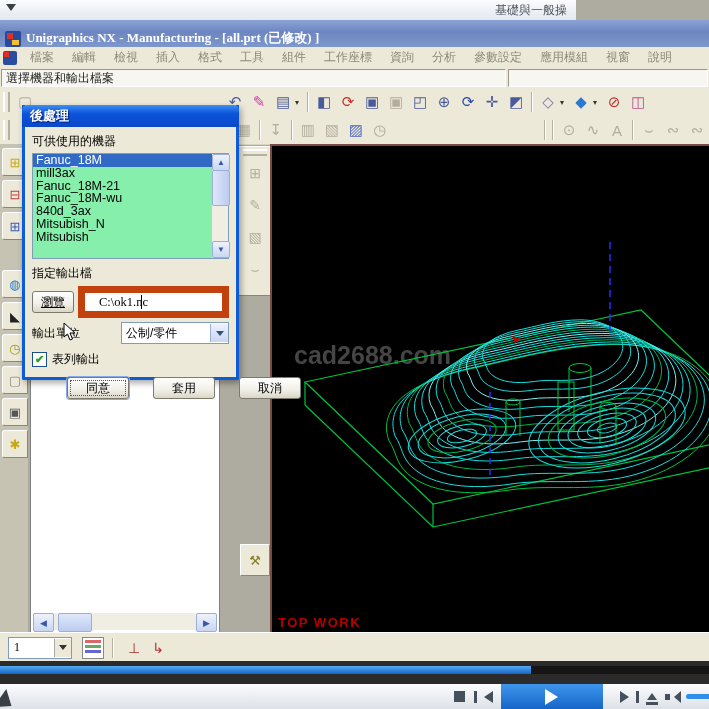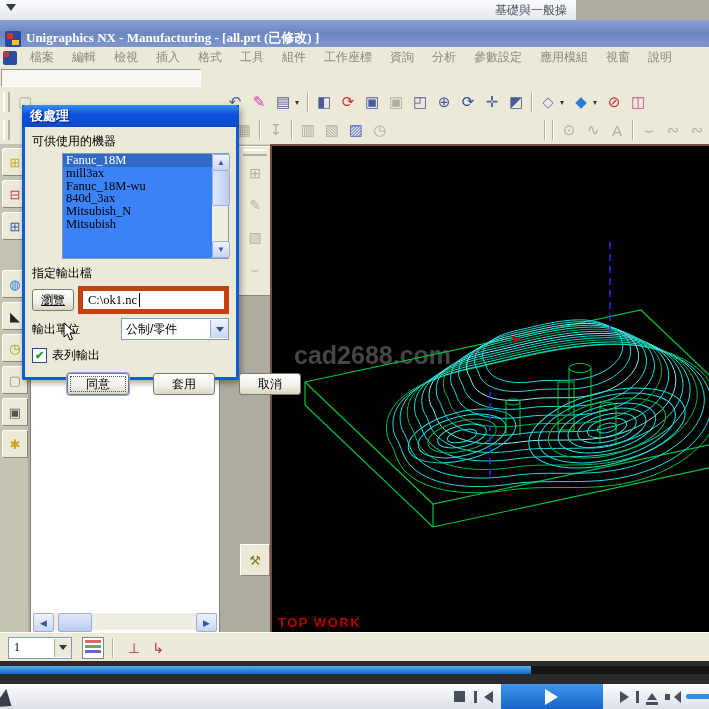--- a/index.html
+++ b/index.html
@@ -77,37 +77,37 @@
 
   
   .dialog{position:absolute;left:22px;top:105px;width:211px;height:272px;
     background:#ece9d8;border:3px solid #0b5cd6;border-top:none;border-radius:0 0 2px 2px;
     box-shadow:2px 3px 6px rgba(0,0,0,.35);}
   .dtitle{height:22px;margin:0 -3px;background:linear-gradient(#3d8ef5,#0b53da 40%,#0a49c8);
     border-radius:5px 5px 0 0;color:#fff;font-weight:bold;display:flex;align-items:center;
     padding-left:8px;font-size:13px;text-shadow:1px 1px 1px #00207a;}
   .dbody{padding:4px 7px;color:#000;}
   .dlabel{margin:2px 0 3px;}
-  .listbox{position:relative;height:104px;background:#3b82f6;border:1px solid;
-    border-color:#7f9db9 #7f9db9 #7f9db9 #7f9db9;font-family:Liberation Serif, serif;font-size:12.5px;margin-left:30px;}
+  .listbox{position:relative;height:104px;background:#86efac;border:1px solid;
+    border-color:#7f9db9 #7f9db9 #7f9db9 #7f9db9;font-family:Liberation Sans, sans-serif;font-size:12.5px;}
   .li{height:12.8px;line-height:12.8px;padding-left:3px;white-space:nowrap;}
   .li.sel{background:#316ac5;color:#fff;}
   .vscroll{position:absolute;right:0;top:0;width:16px;height:100%;background:#f0eee2;}
   .vbtn2{position:absolute;left:0;width:16px;height:15px;background:linear-gradient(#eef2fb,#c9d6f2);
     border:1px solid #9ab0d8;border-radius:2px;display:flex;align-items:center;justify-content:center;
     color:#3358a8;font-size:8px;}
   .vup{top:0;} .vdn{bottom:0;}
   .vthumb{position:absolute;left:0;top:16px;width:16px;height:34px;
     background:linear-gradient(90deg,#dfe8fa,#bcccf0);border:1px solid #9ab0d8;border-radius:2px;}
   .frow{display:flex;align-items:center;margin-top:4px;}
   .xpbtn{background:linear-gradient(#ffffff,#f0efe8 60%,#dcd5c2);border:1px solid #7b7a6e;
     border-radius:3px;height:20px;display:flex;align-items:center;justify-content:center;padding:0 8px;}
   .browse{margin-right:4px;text-decoration:underline;}
-  .field{flex:1;height:18px;background:#fff;border:5px solid #c2410c;
-    font-family:"Liberation Serif",serif;font-size:12.5px;line-height:18px;padding-left:5px;position:relative;}
+  .field{flex:1;height:18px;background:#fff;border:7px solid #c2410c;
+    font-family:"Liberation Serif",serif;font-size:12.5px;line-height:18px;padding-left:14px;position:relative;}
   .field::after{content:"";position:absolute;left:56px;top:2px;width:1px;height:14px;background:#000;}
   .combo{width:106px;height:20px;margin-left:auto;background:#fff;border:1px solid #7f9db9;
     display:flex;align-items:center;position:relative;}
   .combo .cv{flex:1;padding-left:4px;}
   .combo .cbtn{width:17px;height:18px;background:linear-gradient(#eef2fb,#c9d6f2);
     border-left:1px solid #9ab0d8;display:flex;align-items:center;justify-content:center;}
   .combo .cbtn::after{content:"";width:0;height:0;border:4px solid transparent;border-top:5px solid #33517e;margin-top:4px;}
   .chkrow{display:flex;align-items:center;margin-top:7px;}
   .chk{width:13px;height:13px;background:#fff;border:1px solid #1c4f8a;margin-right:5px;
     display:flex;align-items:center;justify-content:center;font-size:11px;color:#21a121;font-weight:bold;}
@@ -192,20 +192,21 @@
     <span class="mi">工作座標</span>
     <span class="mi">資詢</span>
     <span class="mi">分析</span>
     <span class="mi">參數設定</span>
     <span class="mi">應用模組</span>
     <span class="mi">視窗</span>
     <span class="mi">說明</span>
   </div>
 
   <div class="promptbar">
+    <div class="pcell l">選擇機器和輸出檔案</div>
     <div class="pcell r"></div>
   </div>
 
   <div class="toolbar tb1">
     <span class="grip"></span>
     <span class="tbtn gray">▢</span>
     <span style="width:186px"></span>
     <span class="tbtn">↶</span>
     <span class="tbtn" style="color:#d438b0">✎</span>
     <span class="tbtn">▤</span>
@@ -362,20 +363,21 @@
 
   <div class="dialog">
     <div class="dtitle">
       <span>後處理</span>
     </div>
     <div class="dbody">
       <div class="dlabel">可供使用的機器</div>
       <div class="listbox">
         <div class="li sel">Fanuc_18M</div>
         <div class="li">mill3ax</div>
+        <div class="li">Fanuc_18M-21</div>
         <div class="li">Fanuc_18M-wu</div>
         <div class="li">840d_3ax</div>
         <div class="li">Mitsubish_N</div>
         <div class="li">Mitsubish</div>
         <div class="vscroll">
           <span class="vbtn2 vup">▲</span>
           <span class="vthumb"></span>
           <span class="vbtn2 vdn">▼</span>
         </div>
       </div>

